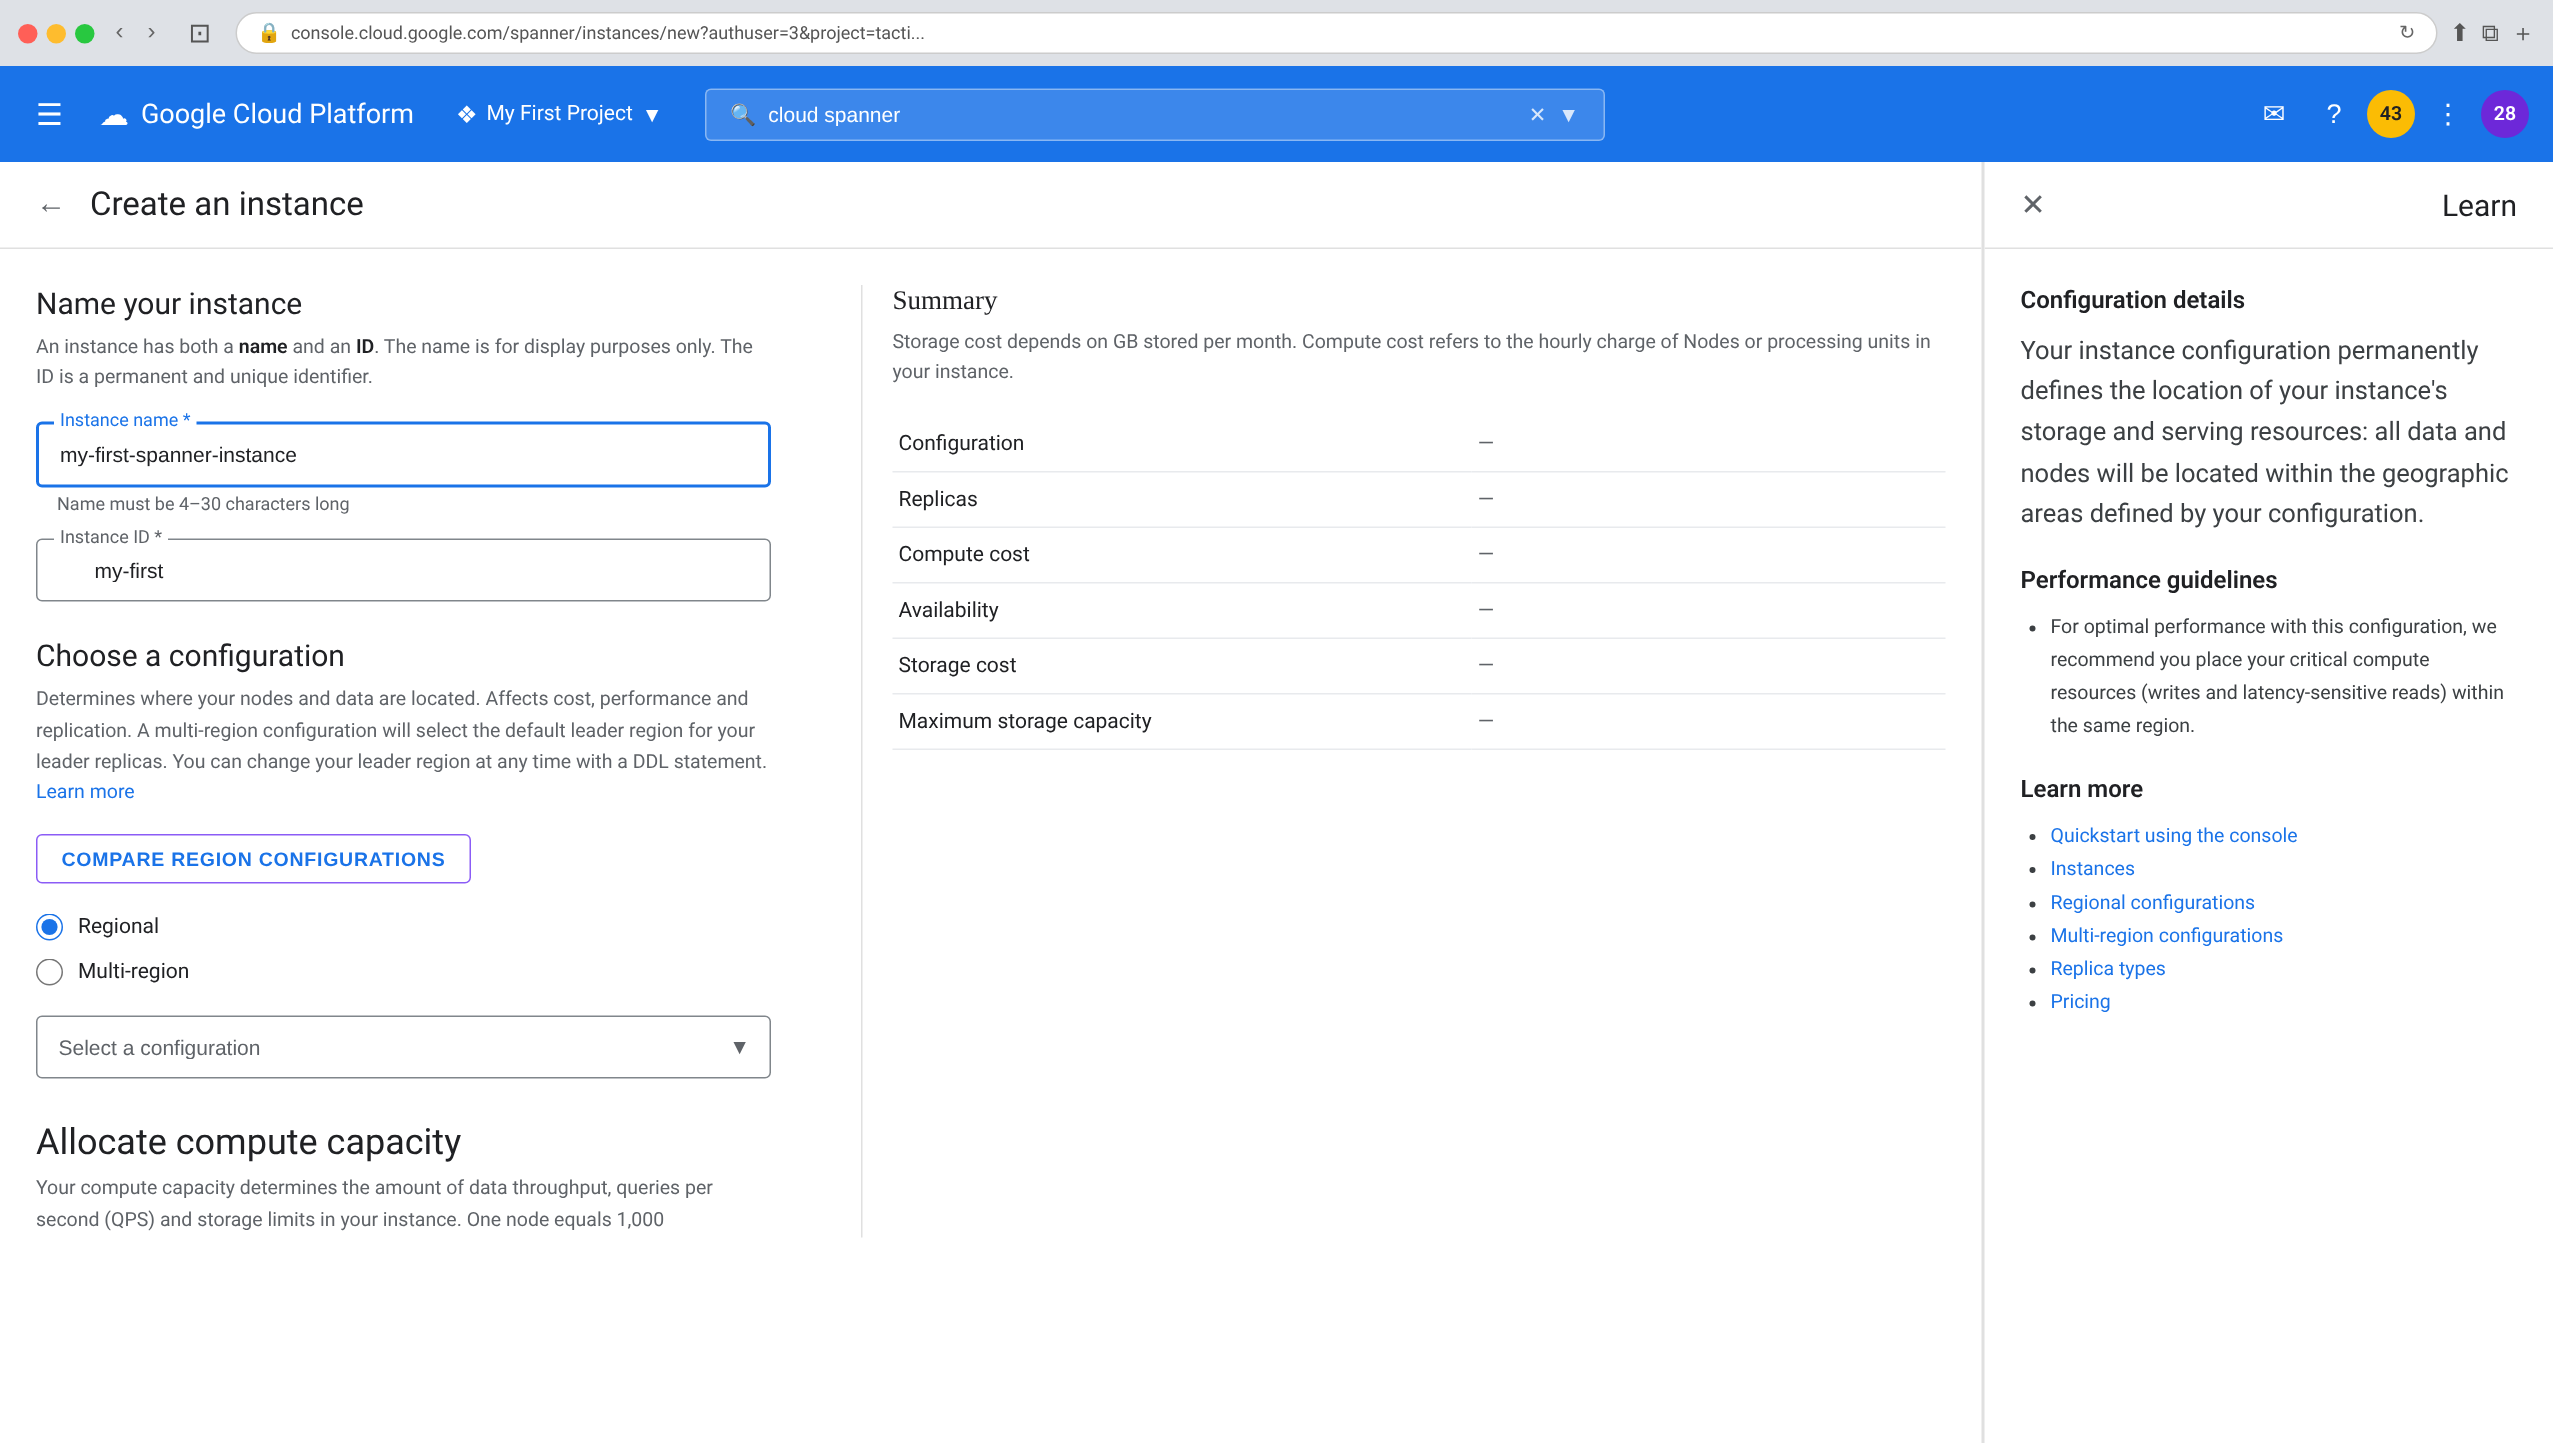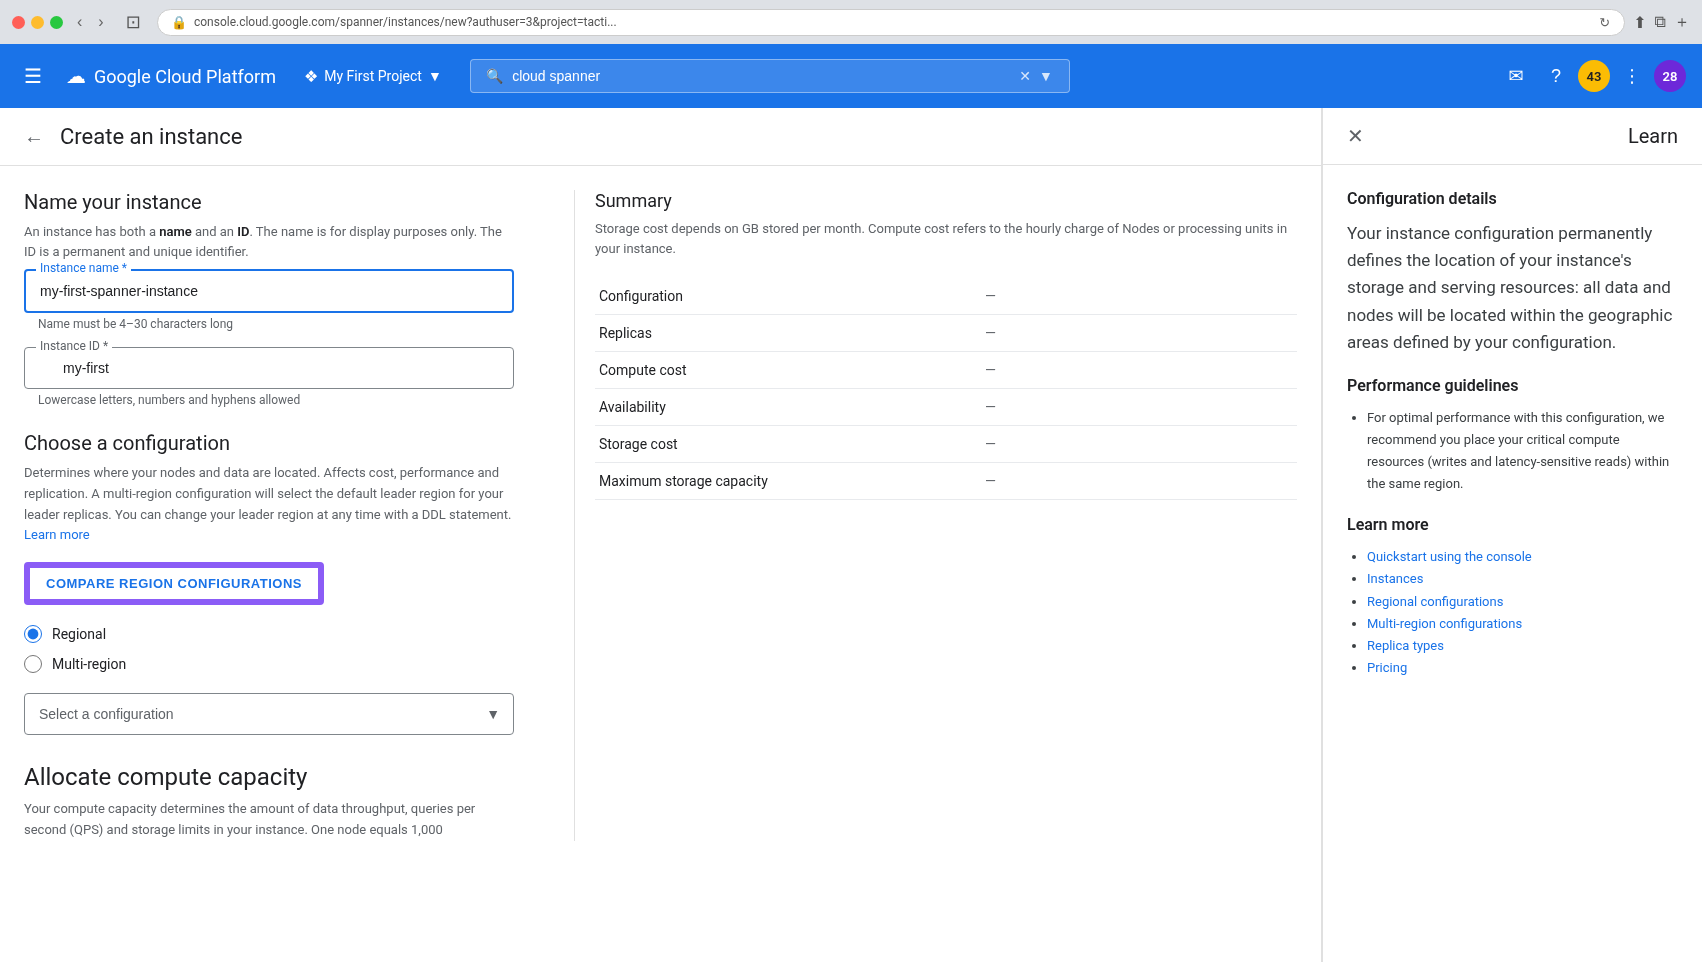--- a/index.html
+++ b/index.html
@@ -122,21 +122,21 @@
       display: flex;
       align-items: center;
       padding: 16px 24px;
       border-bottom: 1px solid #e0e0e0;
       gap: 16px;
     }
     .back-btn { background: none; border: none; cursor: pointer; color: #5f6368; font-size: 20px; }
     .page-title { font-size: 22px; font-weight: 400; color: #202124; }
 
     .section-title { font-size: 20px; font-weight: 400; margin-bottom: 8px; }
-    .section-desc { font-size: 13px; color: #5f6368; line-height: 1.5; margin-bottom: 8px; }
+    .section-desc { font-size: 13px; color: #5f6368; line-height: 1.5; margin-bottom: 20px; }
     .section-desc strong { font-weight: 600; color: #202124; }
 
     .form-field { position: relative; margin-bottom: 16px; }
     .field-label {
       position: absolute;
       top: -8px;
       left: 12px;
       background: white;
       padding: 0 4px;
       font-size: 12px;
@@ -156,21 +156,21 @@
     .field-hint { font-size: 12px; color: #5f6368; margin-top: 4px; padding-left: 14px; }
 
     
     .config-section { margin-top: 24px; }
     .config-title { font-size: 20px; font-weight: 400; margin-bottom: 8px; }
     .config-desc { font-size: 13px; color: #5f6368; line-height: 1.6; margin-bottom: 16px; }
     .config-desc a { color: #1a73e8; text-decoration: none; }
 
     .compare-btn {
       background: transparent;
-      border: 6px solid #8b5cf6;
+      border: 1px solid #8b5cf6;
       color: #1a73e8;
       padding: 8px 16px;
       font-size: 13px;
       font-weight: 600;
       letter-spacing: 0.5px;
       border-radius: 4px;
       cursor: pointer;
       margin-bottom: 20px;
     }
 
@@ -200,21 +200,21 @@
       pointer-events: none;
       color: #5f6368;
     }
 
     
     .allocate-section { margin-top: 28px; }
     .allocate-title { font-size: 24px; font-weight: 400; margin-bottom: 8px; }
     .allocate-desc { font-size: 13px; color: #5f6368; line-height: 1.6; }
 
     
-    .summary-title { font-size: 18px; font-weight: 400; margin-bottom: 8px; }
+    .summary-title { font-size: 18px; font-weight: 400; margin-bottom: 8px; font-family: Liberation Serif, serif; }
     .summary-desc { font-size: 13px; color: #5f6368; line-height: 1.5; margin-bottom: 20px; }
     .summary-table { width: 100%; border-collapse: collapse; }
     .summary-table tr { border-bottom: 1px solid #e8eaed; }
     .summary-table td { padding: 10px 4px; font-size: 14px; color: #202124; }
     .summary-table td:first-child { color: #202124; width: 55%; }
     .summary-table td:last-child { color: #5f6368; }
 
     
     .learn-panel {
       width: 380px;
@@ -325,21 +325,20 @@
 
           <div class="form-field">
             <span class="field-label required">Instance name</span>
             <input class="form-input" type="text" value="my-first-spanner-instance" style="">
             <p class="field-hint">Name must be 4–30 characters long</p>
           </div>
 
           <div class="form-field">
             <span class="field-label required" style="color:#5f6368;">Instance ID</span>
             <input class="form-input normal-border" type="text" value="my-first" style="">
-            <p class="field-hint">Lowercase letters, numbers and hyphens allowed</p>
           </div>
         </div>
 
         <div class="config-section">
           <h2 class="config-title">Choose a configuration</h2>
           <p class="config-desc">
             Determines where your nodes and data are located. Affects cost, performance and replication. A multi-region configuration will select the default leader region for your leader replicas. You can change your leader region at any time with a DDL statement. <a class="learn-link">Learn more</a>
           </p>
           <button class="compare-btn">COMPARE REGION CONFIGURATIONS</button>
 

